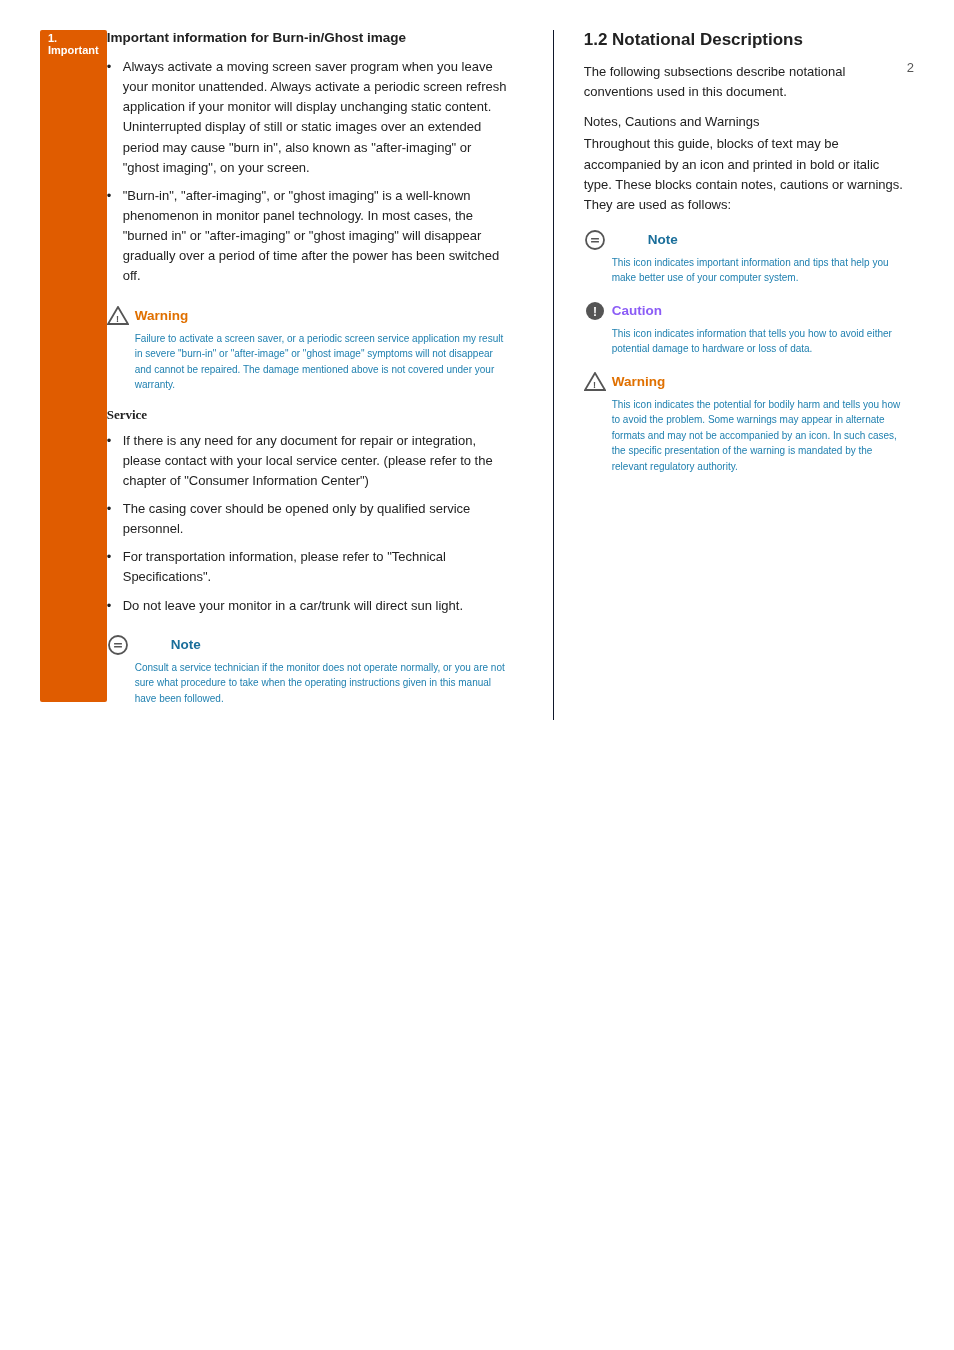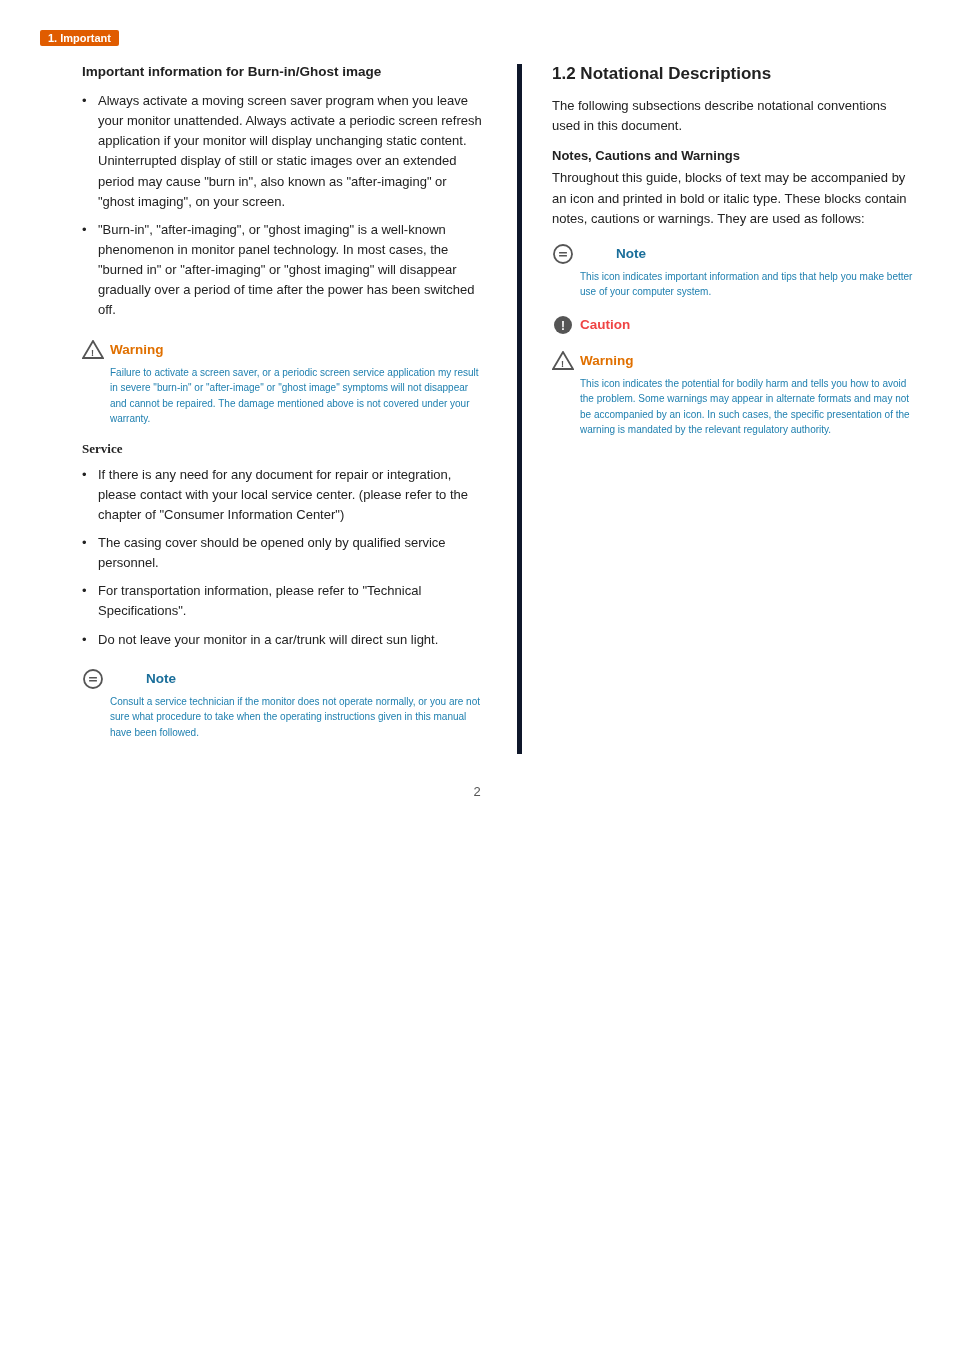--- a/index.html
+++ b/index.html
@@ -6,48 +6,47 @@
     body {
       background: #fff;
       font-family: Arial, Helvetica, sans-serif;
       font-size: 13px;
       color: #222;
       width: 954px;
       min-height: 1350px;
     }
     .page {
       display: flex;
-      flex-direction: column;
+      flex-direction: row;
       padding: 30px 40px 40px 40px;
     }
     .breadcrumb-bar {
       display: flex;
       margin-bottom: 18px;
     }
     .breadcrumb-tag {
       background: #e05c00;
       color: #fff;
       font-size: 11px;
       font-weight: bold;
       padding: 2px 8px;
       border-radius: 2px;
     }
     .content-area {
       display: flex;
       flex-direction: row;
-      gap: 5px;
-      margin-left: 42px;
+      gap: 16px;
     }
     .left-col {
       flex: 0 0 430px;
       padding-right: 30px;
     }
     .right-col {
       flex: 1;
-      border-left: 5px solid #0f172a;
+      border-left: 1px solid #0f172a;
       padding-left: 30px;
     }
     h2.section-title {
       font-size: 13.5px;
       font-weight: bold;
       margin-bottom: 12px;
     }
     h3.section-sub {
       font-size: 13px;
       font-weight: bold;
@@ -109,21 +108,21 @@
       color: #222;
     }
     .notice-title.warning-title {
       color: #e07000;
     }
     .notice-title.note-title {
       color: #1a6e9a;
       padding-left: 36px;
     }
     .notice-title.caution-title {
-      color: #ef4444;
+      color: #8b5cf6;
     }
     .notice-body {
       font-size: 10px;
       line-height: 1.55;
       color: #2080b0;
       padding-left: 28px;
     }
     .notice-body.warning-body {
       color: #2080b0;
     }
@@ -195,21 +194,21 @@
         <div class="notice-body note-body">Consult a service technician if the monitor does not operate normally, or you are not sure what procedure to take when the operating instructions given in this manual have been followed.</div>
       </div>
 
     </div>
 
     <div class="right-col">
 
       <h1 class="right-title">1.2 Notational Descriptions</h1>
 
       <p class="body-text">The following subsections describe notational conventions used in this document.</p>
-      <p class="body-text" style="margin-bottom:2px;font-weight:bold;">Notes, Cautions and Warnings</p>
+      <p class="body-text" style="margin-bottom:2px;">Notes, Cautions and Warnings</p>
       <p class="body-text">Throughout this guide, blocks of text may be accompanied by an icon and printed in bold or italic type. These blocks contain notes, cautions or warnings. They are used as follows:</p>
 
       <div class="notice-block">
         <div class="notice-header">
           <span class="notice-icon note-icon">
             <svg width="22" height="22" viewBox="0 0 22 22" fill="none" xmlns="http://www.w3.org/2000/svg">
               <circle cx="11" cy="11" r="9" stroke="#555" stroke-width="1.8" fill="none"></circle>
               <rect x="7" y="9" width="8" height="1.5" rx="0.5" fill="#555"></rect>
               <rect x="7" y="12" width="8" height="1.5" rx="0.5" fill="#555"></rect>
             </svg>
@@ -222,20 +221,21 @@
       <div class="notice-block">
         <div class="notice-header">
           <span class="notice-icon">
             <svg width="22" height="22" viewBox="0 0 22 22" fill="none" xmlns="http://www.w3.org/2000/svg">
               <circle cx="11" cy="11" r="9" fill="#555"></circle>
               <text x="11" y="16" font-size="12" font-weight="bold" fill="#fff" text-anchor="middle">!</text>
             </svg>
           </span>
           <span class="notice-title caution-title">Caution</span>
         </div>
+        <div class="notice-body caution-body">This icon indicates information that tells you how to avoid either potential damage to hardware or loss of data.</div>
       </div>
 
       <div class="notice-block">
         <div class="notice-header">
           <span class="notice-icon warning-icon">
             <svg width="22" height="20" viewBox="0 0 22 20" fill="none" xmlns="http://www.w3.org/2000/svg">
               <path d="M11 1L1 18h20L11 1z" stroke="#555" stroke-width="1.8" fill="none"></path>
               <text x="10.5" y="15.5" font-size="9" font-weight="bold" fill="#555" text-anchor="middle">!</text>
             </svg>
           </span>

